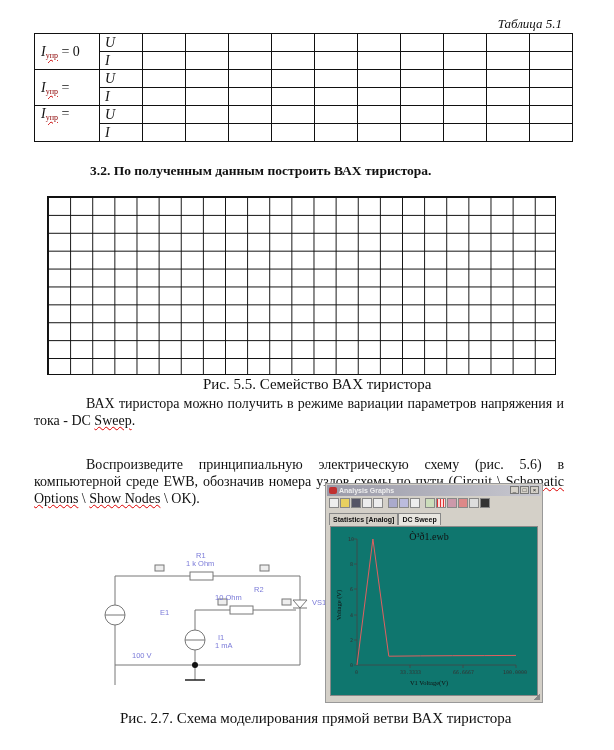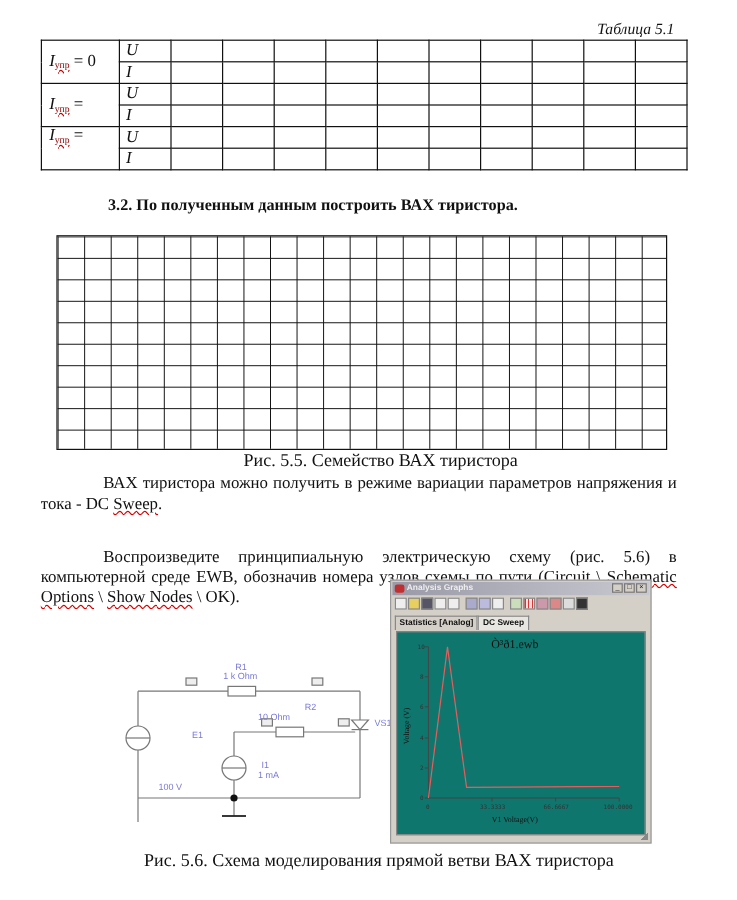--- a/index.html
+++ b/index.html
@@ -255,13 +255,13 @@
         <text x="172" y="147">100.0000</text>
       </g>
       <text x="98" y="158" font-family="Liberation Serif, serif" font-size="6.5" text-anchor="middle" fill="#111">V1 Voltage(V)</text>
       <text x="0" y="0" transform="translate(10,78) rotate(-90)" font-family="Liberation Serif, serif" font-size="6.5" text-anchor="middle" fill="#111">Voltage (V)</text>
       <polyline id="series-line" fill="none" stroke="#e06060" stroke-width="1" points="26.0,138.0 41.9,12.0 57.8,129.2 89.6,128.9 121.4,128.7 153.2,128.6 185.0,128.4"></polyline>
     </svg>
   </div>
   <div class="resize"></div>
 </div>
 
-<div class="abs fig-caption" style="left:120px;top:710px;">Рис. 5.6. Схема моделирования прямой ветви ВАХ тиристора</div>
+<div class="abs fig-caption" style="left:120px;top:710px;">Рис. 2.7. Схема моделирования прямой ветви ВАХ тиристора</div>
 
 </body></html>

